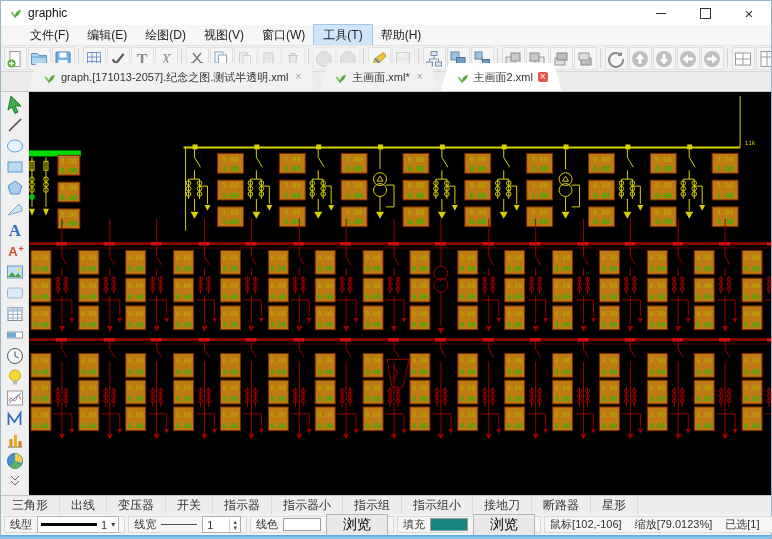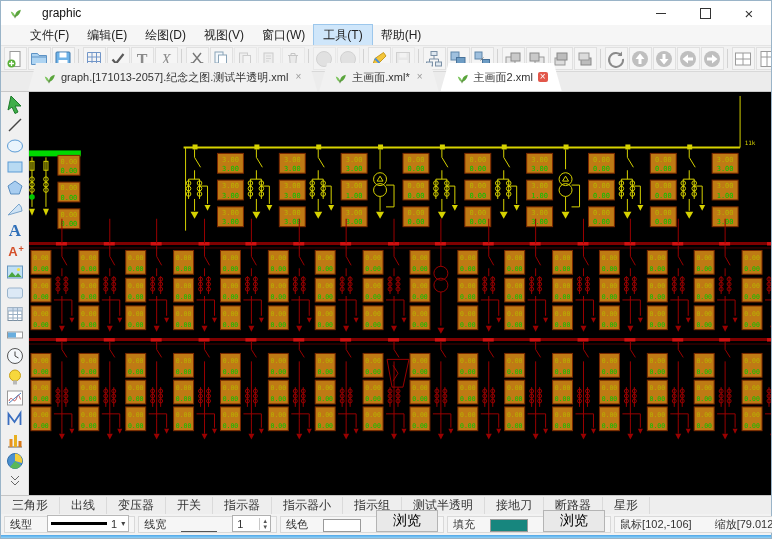--- a/index.html
+++ b/index.html
@@ -1,21 +1,21 @@
 <!DOCTYPE html>
 <html><head>
 <meta charset="utf-8">
 <style>
   html,body{margin:0;padding:0}
   body{width:772px;height:539px;overflow:hidden;position:relative;
        font-family:"Liberation Sans",sans-serif;font-size:12px;color:#222;background:#f0f0f0}
   #win{position:absolute;inset:0;border:1px solid #9ab4c8;box-sizing:border-box;
        display:flex;flex-direction:column;background:#f0f0f0}
   
-  .titlebar{height:24px;background:#fff;display:flex;align-items:center;gap:20px;padding-left:7px;flex:0 0 24px}
+  .titlebar{height:24px;background:#fff;display:flex;align-items:center;gap:6px;padding-left:7px;flex:0 0 24px}
   .title-text{font-size:12px;color:#111}
   .win-controls{margin-left:auto;display:flex;height:100%}
   .wc{width:44px;height:100%;display:flex;align-items:center;justify-content:center;color:#333}
   .wc-min i{display:block;width:10px;border-top:1px solid #333}
   .wc-max i{display:block;width:9px;height:9px;border:1px solid #333}
   .wc-close{font-size:15px}
   
   .menubar{height:20px;background:#f6f6f6;display:flex;align-items:center;padding-left:20px;flex:0 0 20px}
   .menu-item{padding:2px 9px;cursor:default}
   .menu-item.active{background:#cfe6fa;outline:1px solid #9cc7ec}
@@ -41,21 +41,21 @@
   .ptool{width:24px;height:21px;display:flex;align-items:center;justify-content:center;flex:0 0 21px}
   #canvas{flex:1;background:#000;overflow:hidden}
   #canvas svg{display:block}
   
   .elemtabs{height:18px;background:#eeeeee;border-top:1px solid #c6c6c6;display:flex;align-items:flex-end;
             flex:0 0 18px;font-size:12px;color:#333}
   .etab{padding:0 11px;display:flex;align-items:center;border-right:1px solid #dadada}
   
   .statusbar{height:21px;background:#f2f2f2;display:flex;align-items:center;gap:3px;padding:0 3px;
              flex:0 0 21px;font-size:11px;color:#333}
-  .sgroup{display:flex;align-items:flex-end;gap:15px;height:17px;padding:0 5px;background:#f6f6f6;
+  .sgroup{display:flex;align-items:center;gap:5px;height:17px;padding:0 5px;background:#f6f6f6;
           border:1px solid #d9d9d9;box-sizing:border-box;white-space:nowrap}
   .lt-select{display:flex;align-items:center;gap:4px;background:#fff;border:1px solid #b8b8b8;height:15px;padding:0 3px}
   .lt-line{display:inline-block;width:56px;border-top:3px solid #000}
   .lw-line{display:inline-block;width:36px;border-top:1px solid #555}
   .spin{display:flex;align-items:center;background:#fff;border:1px solid #b0b0b0;height:15px}
   .spin-val{width:22px;text-align:left;padding-left:4px}
   .spin-btns{display:flex;flex-direction:column;border-left:1px solid #c8c8c8}
   .spin-btns b{font-size:6px;line-height:6px;color:#555;padding:0 2px;font-weight:normal}
   .swatch{width:38px;height:13px;border:1px solid #9a9a9a;box-sizing:border-box}
   .sbtn{background:#e9e9e9;border:1px solid #b4b4b4;padding:1px 16px;font-size:14px}
@@ -1589,21 +1589,21 @@
   </div>
 
   <div class="elemtabs">
       <span class="etab">三角形</span>
       <span class="etab">出线</span>
       <span class="etab">变压器</span>
       <span class="etab">开关</span>
       <span class="etab">指示器</span>
       <span class="etab">指示器小</span>
       <span class="etab">指示组</span>
-      <span class="etab">测试半透明</span>
+      <span class="etab">指示组小</span>
       <span class="etab">接地刀</span>
       <span class="etab">断路器</span>
       <span class="etab">星形</span>
     </div>
 
   <div class="statusbar">
     <div class="sgroup">
       <span>线型</span>
       <span class="lt-select">
         <i class="lt-line"></i>

